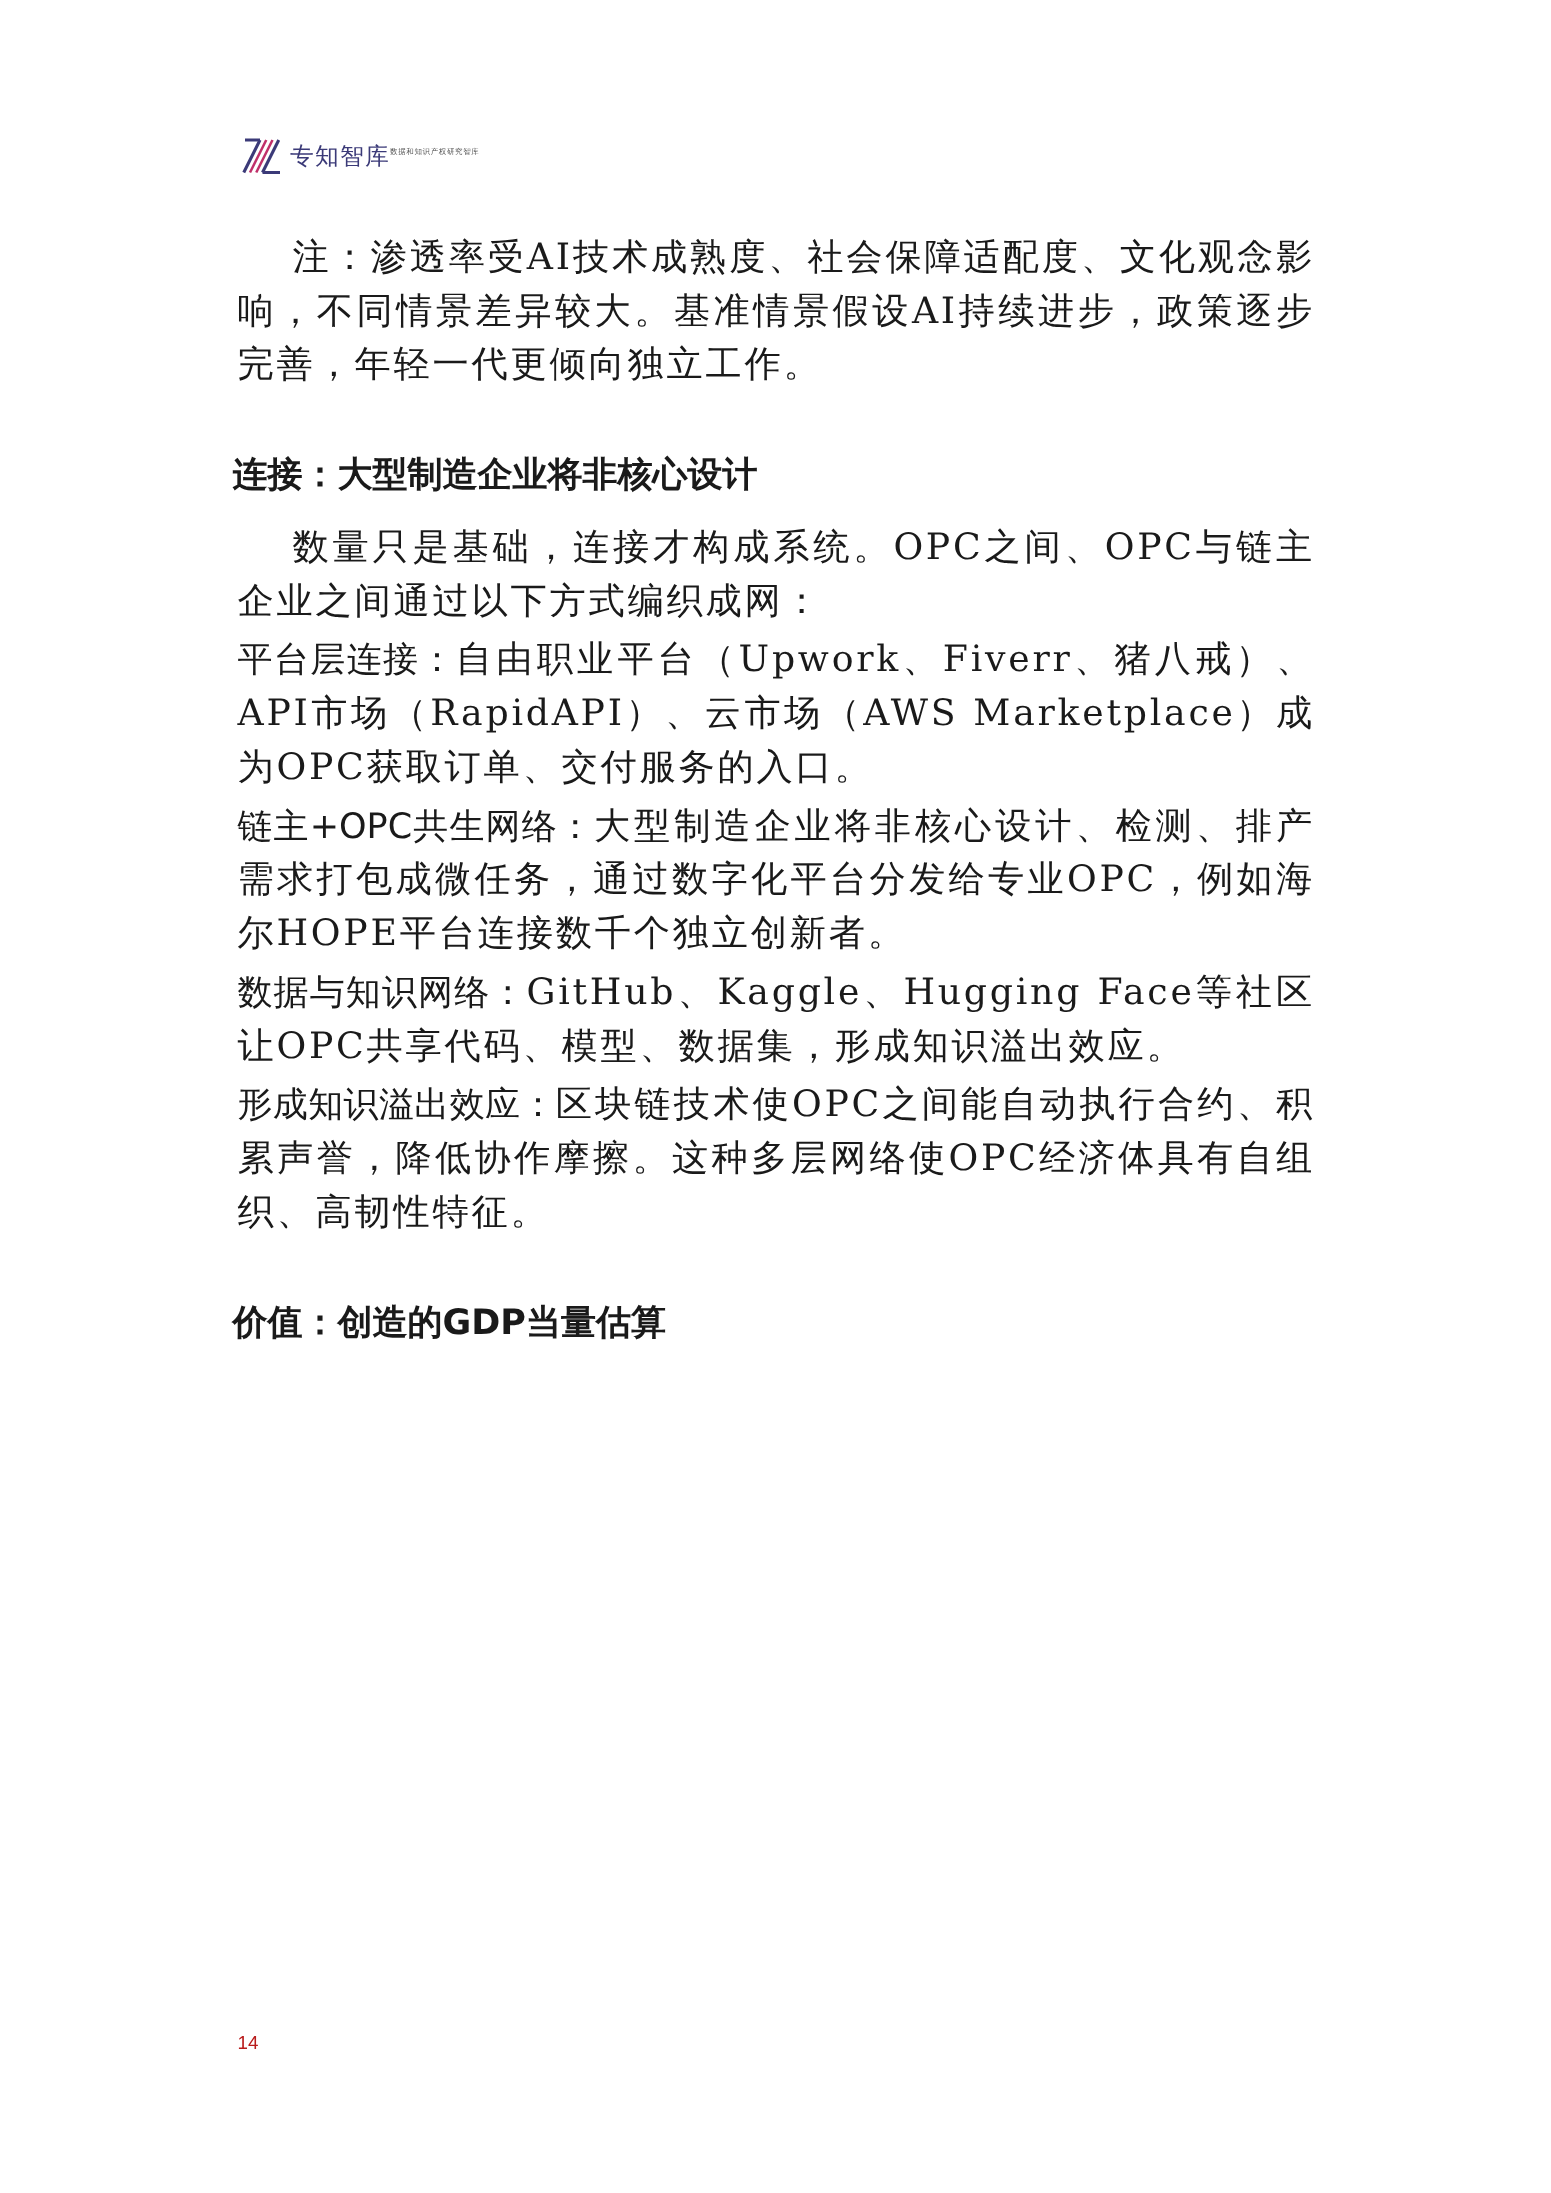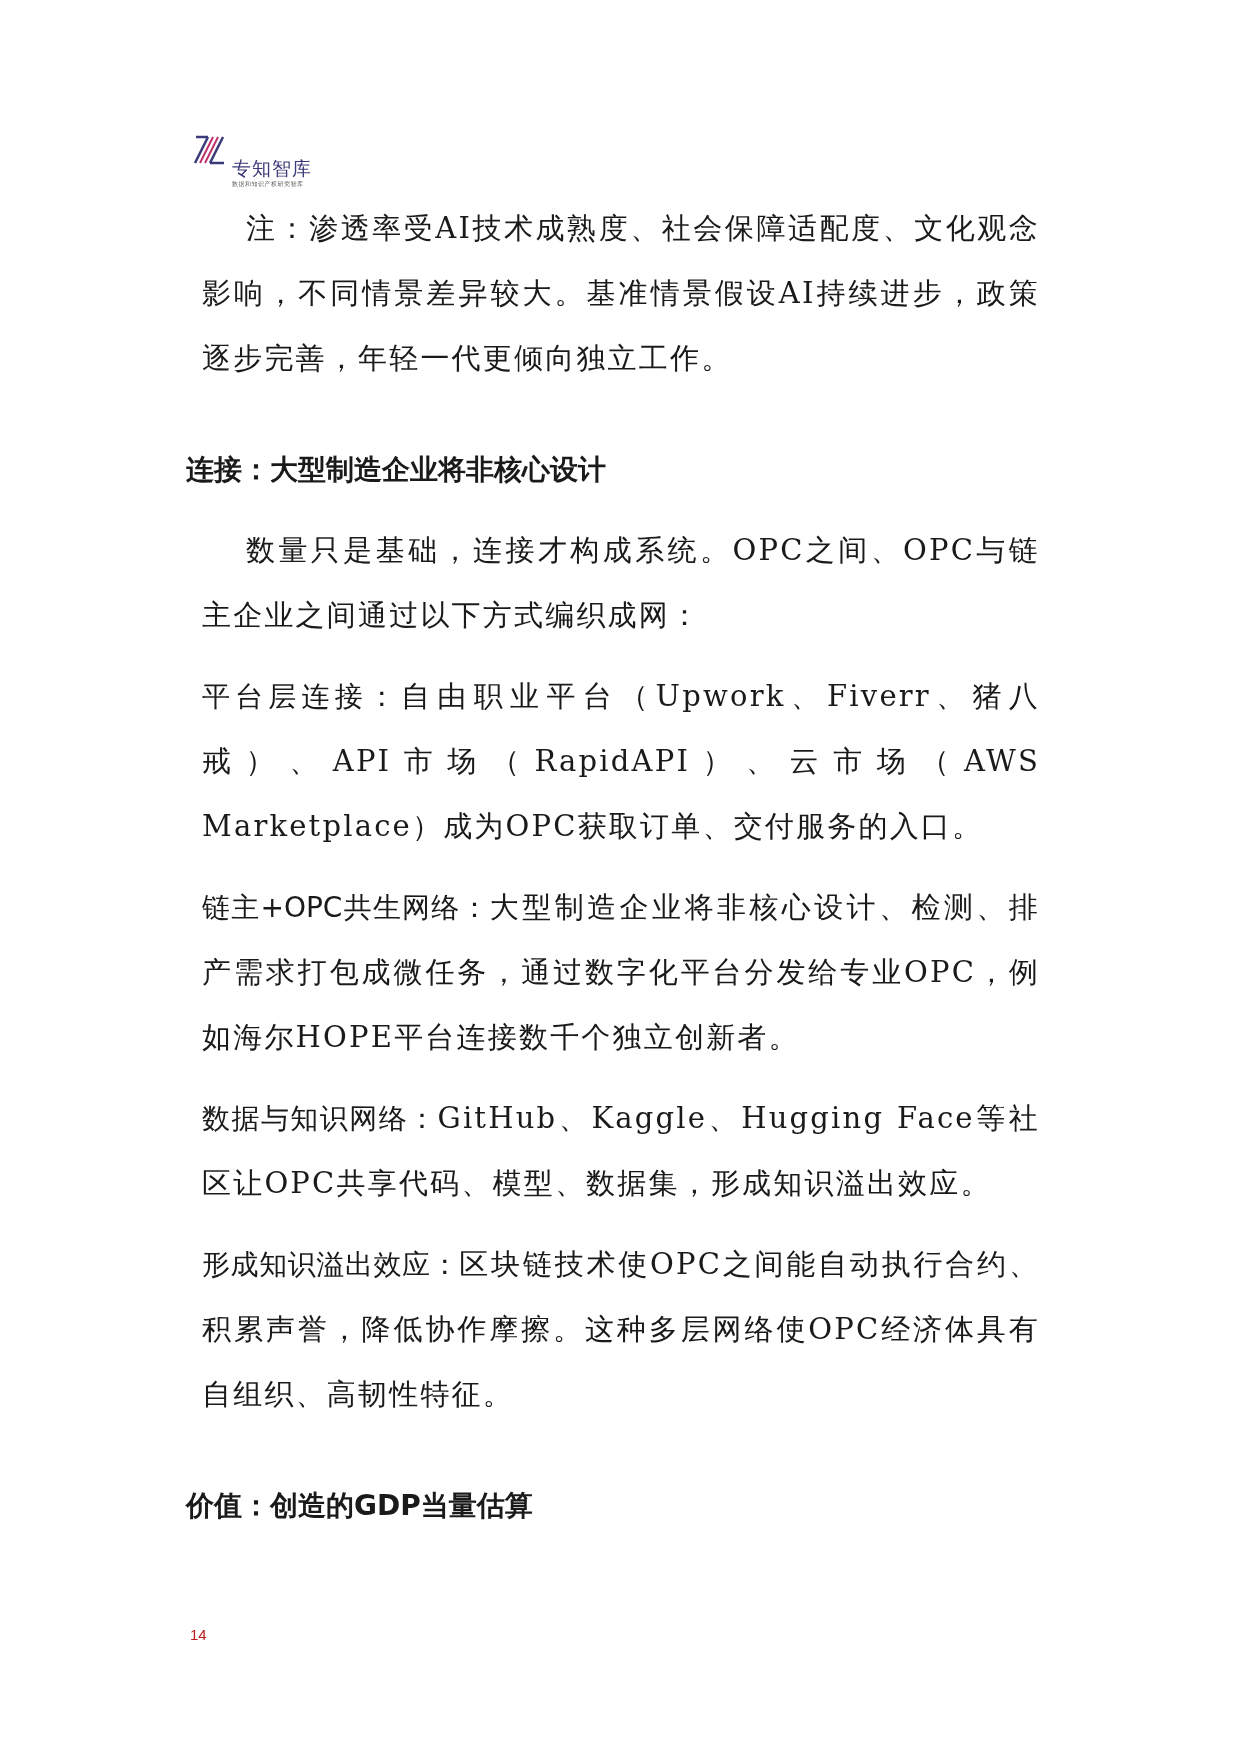--- a/index.html
+++ b/index.html
@@ -1,24 +1,24 @@
 <!DOCTYPE html>
 <html><head>
 <meta charset="utf-8">
 <style>
   html, body { margin: 0; padding: 0; background: #ffffff; }
   body { width: 1241px; height: 1754px; position: relative; overflow: hidden;
          font-family: "DejaVu Serif", "Liberation Serif", serif; color: #1a1a1a; }
   .logo { position: absolute; left: 192px; top: 110px; display: flex; align-items: center; }
   .logo-mark { width: 34px; height: 30px; margin-right: 6px; }
-  .logo-text { display: flex; flex-direction: column; margin-top: 48px; }
+  .logo-text { display: flex; flex-direction: row; }
   .logo-title { font-family: "DejaVu Sans", "Liberation Sans", sans-serif; font-size: 19px; color: #3b3a78; letter-spacing: 1px; line-height: 20px; }
   .logo-sub { font-family: "DejaVu Sans", "Liberation Sans", sans-serif; font-size: 6px; color: #555; margin-top: 2px; letter-spacing: 0.5px; }
   .content { position: absolute; left: 186px; top: 180px; width: 870px; }
-  p { margin: 16px; font-size: 29px; line-height: 65px; letter-spacing: 2.2px; text-align: justify; font-weight: normal; }
+  p { margin: 4px; font-size: 29px; line-height: 43px; letter-spacing: 2.2px; text-align: justify; font-weight: normal; }
   .indent { text-indent: 44px; }
   .h { font-family: "DejaVu Sans", "Liberation Sans", sans-serif; font-weight: normal; font-size: 28px; letter-spacing: 0px; }
   h2 { margin: 0; font-family: "DejaVu Sans", "Liberation Sans", sans-serif; font-weight: bold; font-size: 28px; line-height: 65px; }
   .gap { height: 30px; }
   .page-num { position: absolute; left: 190px; top: 1626px; font-family: "Liberation Sans", sans-serif; font-size: 15px; color: #b91c1c; }
 </style>
 </head>
 <body>
 
 <div class="logo">

